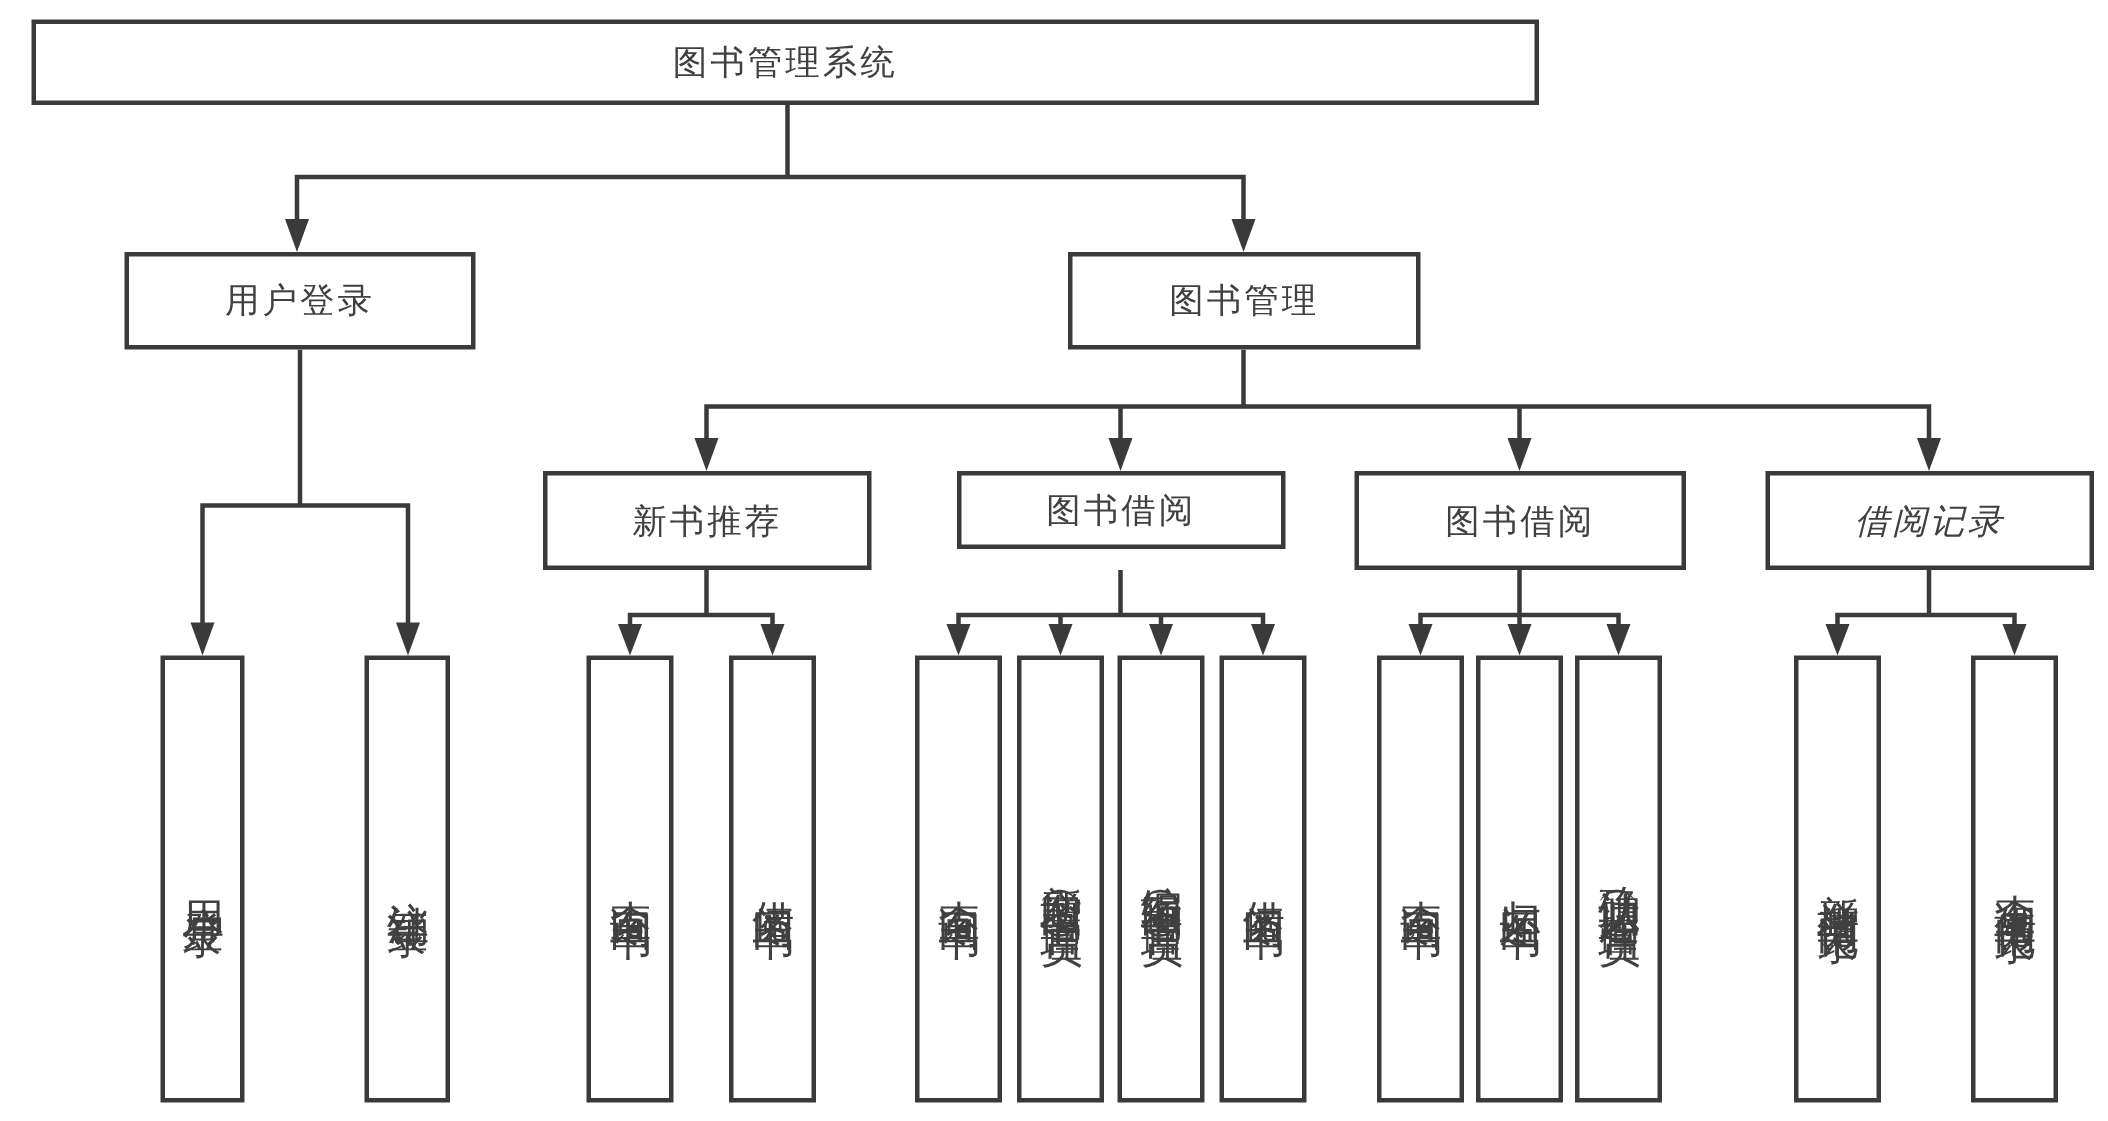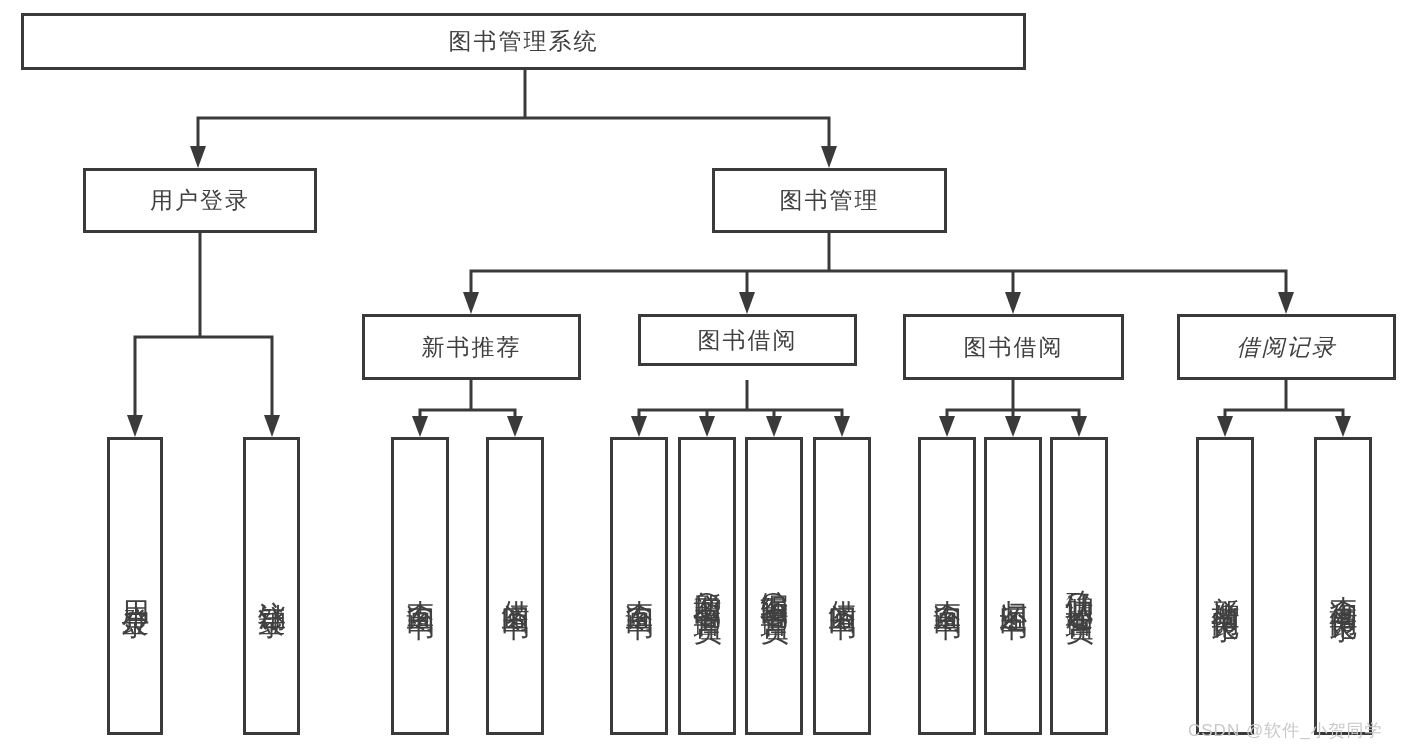--- a/index.html
+++ b/index.html
@@ -202,15 +202,14 @@
     <span class="vtext">确认归还（管理员）</span>
   </div>
 
   <div class="node leaf lf-11">
     <span class="vtext">新增借阅记录</span>
   </div>
   <div class="node leaf lf-12">
     <span class="vtext">查询借阅记录</span>
   </div>
 
-  <div class="watermark">CSDN @软件_小贺同学</div>
 
 </div>
 
 </body></html>

